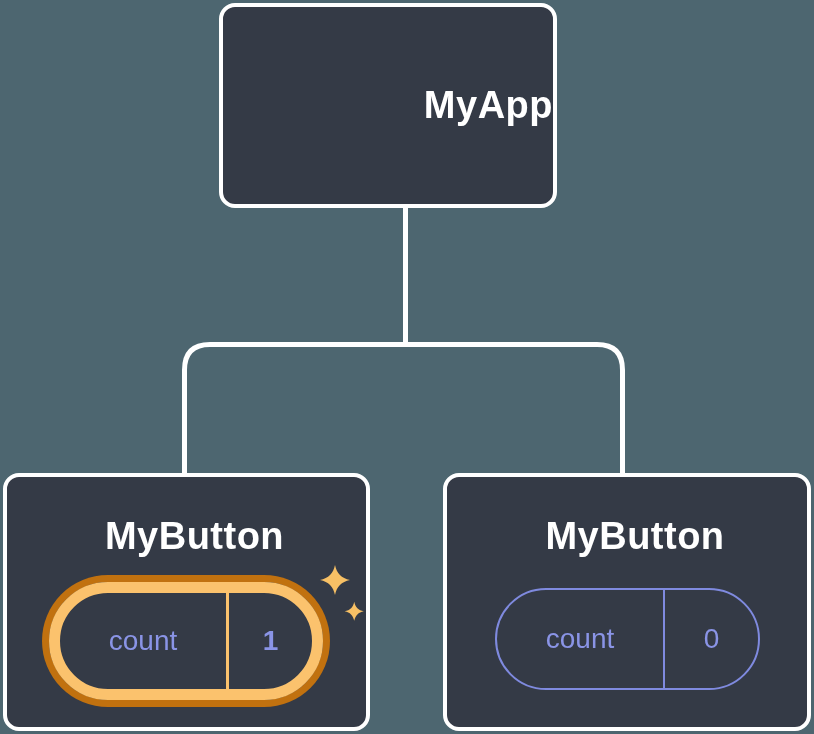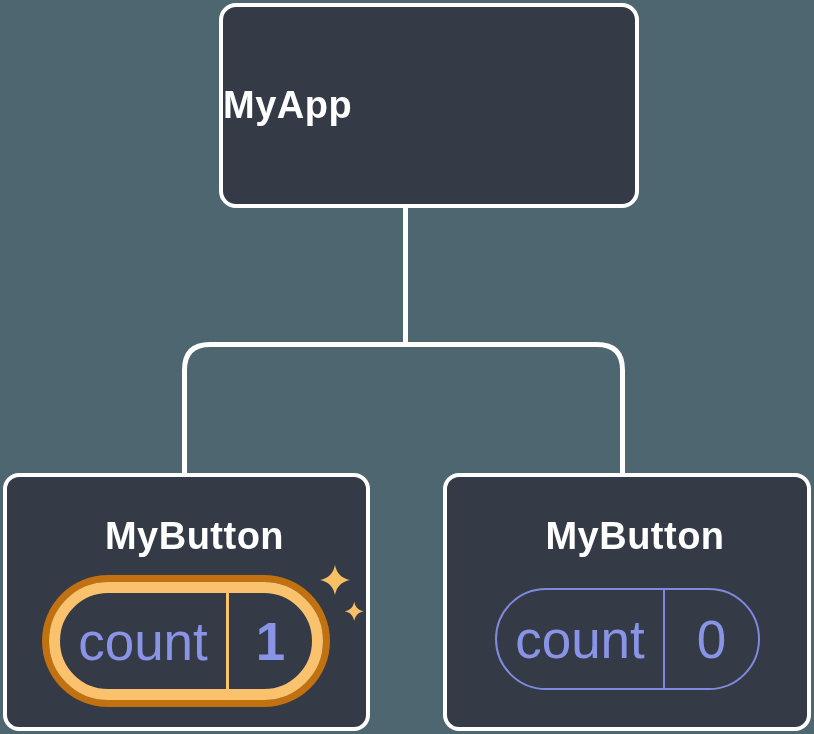--- a/index.html
+++ b/index.html
@@ -30,22 +30,22 @@
   .node {
     position: absolute;
     box-sizing: border-box;
     background: var(--node-bg, #343A46);
     border: 4px solid var(--node-border, #FFFFFF);
     border-radius: 16px;
     color: var(--text-primary, #FFFFFF);
   }
   #root-node {
     left: 219px; top: 3px;
-    width: 420px; height: 205px;
-    display: flex; align-items: center; justify-content: flex-start; border-radius: 17px;
+    width: 338px; height: 205px;
+    display: flex; align-items: center; justify-content: flex-end;
   }
   #child-node-1 { left: 3px;   top: 473px; width: 367px; height: 258px; }
   #child-node-2 { left: 443px; top: 473px; width: 368px; height: 258px; }
 
   .node-title {
     font-size: 38px;
     font-weight: 700;
     letter-spacing: 0.5px;
     color: var(--text-primary, #FFFFFF);
   }
@@ -64,21 +64,21 @@
     box-sizing: border-box;
     display: flex;
     align-items: stretch;
     border-radius: 999px;
     overflow: hidden;
   }
   .pill .cell {
     display: flex;
     align-items: center;
     justify-content: center;
-    font-size: 53px;
+    font-size: 28px;
     color: var(--state-text, #8A94E6);
   }
   .pill .key-cell { width: 166px; flex: none; }
   .pill .value-cell { flex: 1; }
 
   #pill-1 {
     left: 42px; top: 105px;
     width: 274px; height: 118px;
     border: 11px solid var(--highlight-orange, #FBC26D);
     box-shadow: 0 0 0 7px var(--highlight-orange-dark, #C1710F);

